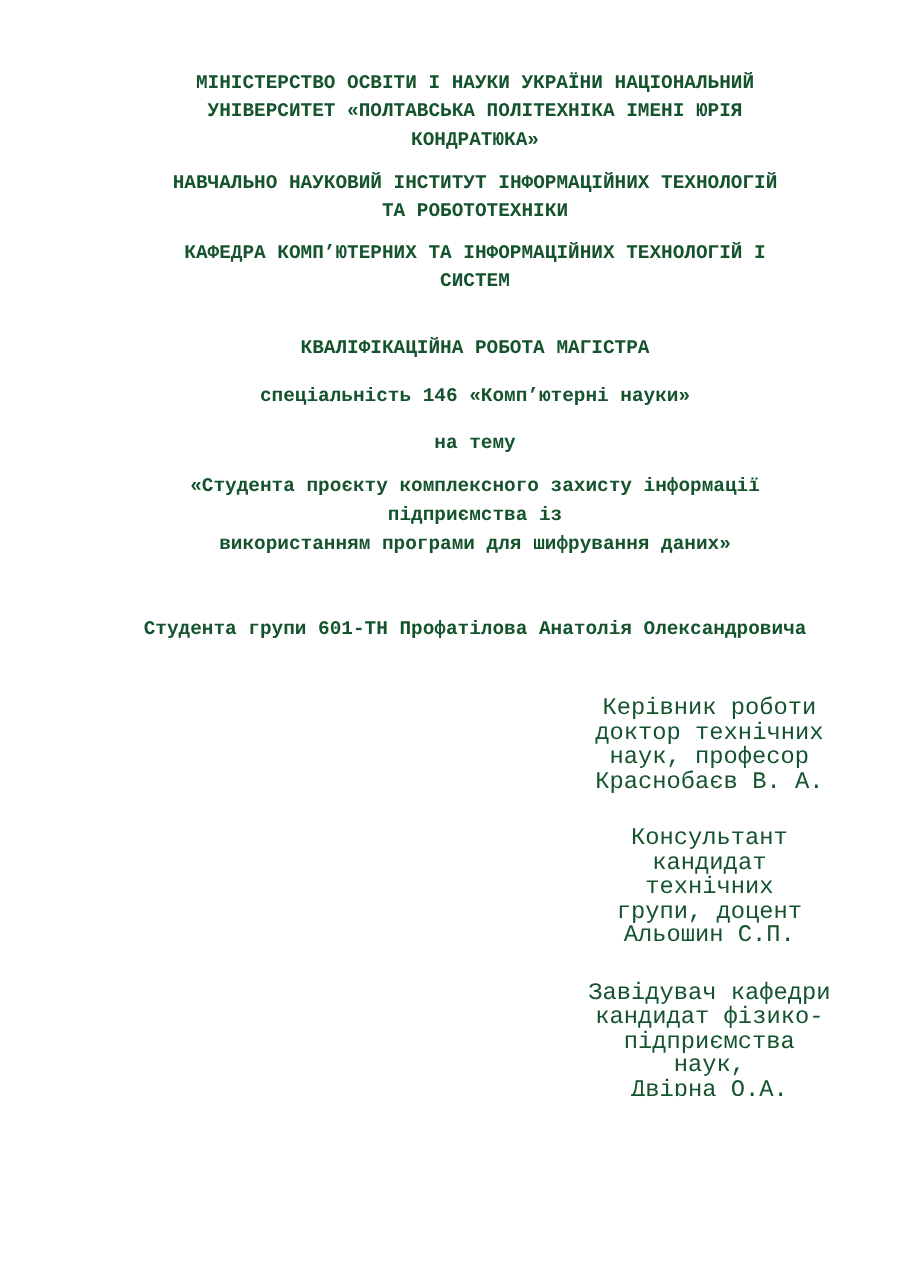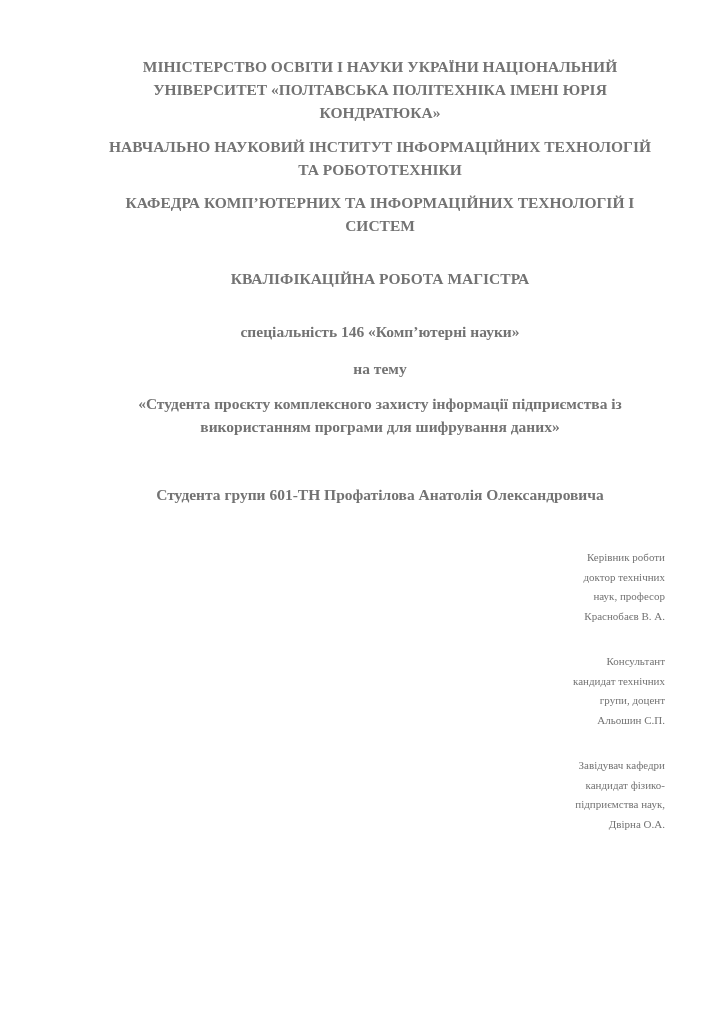--- a/index.html
+++ b/index.html
@@ -6,51 +6,51 @@
     margin: 0;
     padding: 0;
     background: #ffffff;
   }
   .page {
     position: relative;
     width: 725px;
     height: 877px;
     margin: 0 auto;
     background: #ffffff;
-    color: #737373;
-    font-family: Liberation Serif, serif;
+    color: #14532d;
+    font-family: Liberation Mono, monospace;
     box-sizing: border-box;
     padding: 55px 60px 0 95px;
     overflow: hidden;
   }
   .centered {
     text-align: center;
     white-space: pre-line;
   }
   .bold {
     font-weight: bold;
   }
   .head {
     font-size: 15.5px;
     line-height: 23px;
   }
   .ministry      { margin-bottom: 11px; }
   .institute     { margin-bottom: 10px; }
   .department    { margin-bottom: 30px; }
-  .work-type     { margin-bottom: 30px; }
+  .work-type     { margin-bottom: 16px; }
   .specialty     { margin-bottom: 14px; }
   .topic-label   { margin-bottom: 12px; }
   .topic         { margin-bottom: 45px; }
   .student-line  { margin-bottom: 42px; }
   .sign-column {
     margin-left: 375px;
     width: 195px;
-    font-size: 11px;
+    font-size: 19px;
     line-height: 19.5px;
-    text-align: right;
+    text-align: center;
   }
   .sign-block {
     white-space: pre-line;
     margin-bottom: 26px;
   }
   .footer-line {
     position: absolute;
     top: 893px;
     left: 95px;
     right: 60px;

